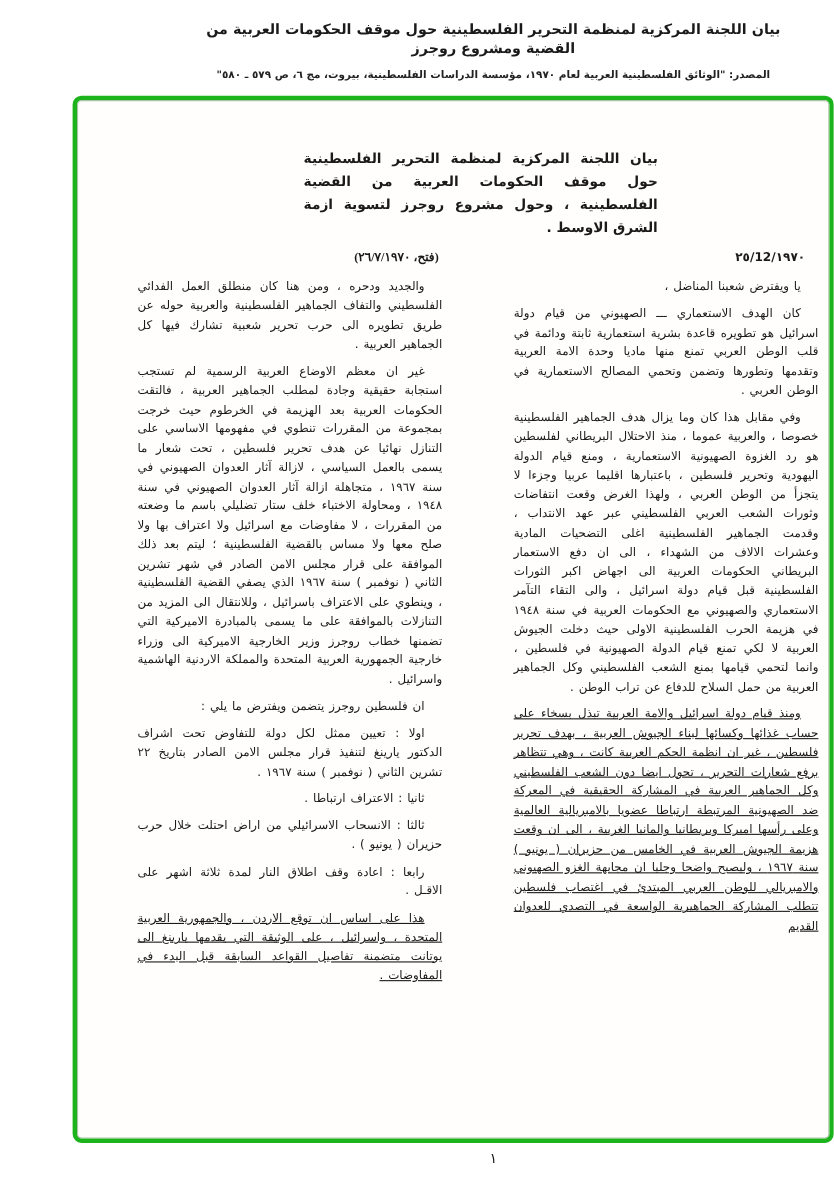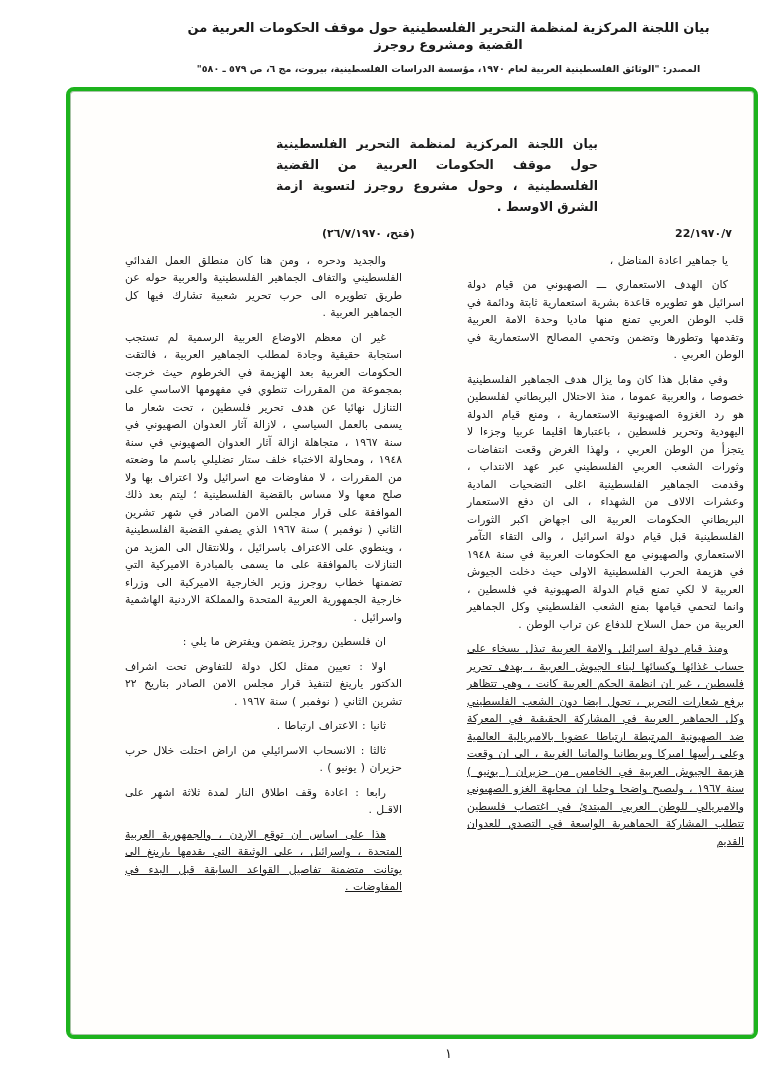--- a/index.html
+++ b/index.html
@@ -34,21 +34,21 @@
     width: 322px;
     margin: 0 146px 10px 0;
     text-align: justify;
   }
   .date-row {
     display: flex; justify-content: space-between; align-items: baseline;
     font-size: 11px; font-weight: 700;
     padding: 0 12px;
     margin-bottom: 12px;
   }
-  .date-left { margin-left: 230px; }
+  .date-left { margin-left: 230px; font-family: Liberation Serif, serif; }
 
   .columns { display: flex; gap: 20px; }
   .col { flex: 1 1 0; font-size: 10.8px; line-height: 17.5px; margin-left: 45px; }
   .para {
     margin: 0 0 7px;
     text-indent: 16px;
     text-align: justify;
     word-spacing: 1px;
   }
   .para:last-child { margin-bottom: 0; text-decoration: underline; }
@@ -64,28 +64,28 @@
     <div class="header-title">بيان اللجنة المركزية لمنظمة التحرير الفلسطينية حول موقف الحكومات العربية من القضية ومشروع روجرز</div>
     <div class="header-source">المصدر: "الوثائق الفلسطينية العربية لعام ١٩٧٠، مؤسسة الدراسات الفلسطينية، بيروت، مج ٦، ص ٥٧٩ ـ ٥٨٠"</div>
   </header>
 
   <div class="green-box">
     <div class="doc">
 
       <h1 class="doc-title">بيان اللجنة المركزية لمنظمة التحرير الفلسطينية حول موقف الحكومات العربية من القضية الفلسطينية ، وحول مشروع روجرز لتسوية ازمة الشرق الاوسط .</h1>
 
       <div class="date-row">
-        <span class="date-right">١٩٧٠/٧/22</span>
+        <span class="date-right">١٩٧٠/12/٢٥</span>
         <span class="date-left">(فتح، ٢٦/٧/١٩٧٠)</span>
       </div>
 
       <div class="columns">
 
         <section class="col">
-          <p class="para">يا جماهير اعادة المناضل ،</p>
+          <p class="para">يا ويفترض شعبنا المناضل ،</p>
           <p class="para">كان الهدف الاستعماري ـــ الصهيوني من قيام دولة اسرائيل هو تطويره قاعدة بشرية استعمارية ثابتة ودائمة في قلب الوطن العربي تمنع منها ماديا وحدة الامة العربية وتقدمها وتطورها وتضمن وتحمي المصالح الاستعمارية في الوطن العربي .</p>
           <p class="para">وفي مقابل هذا كان وما يزال هدف الجماهير الفلسطينية خصوصا ، والعربية عموما ، منذ الاحتلال البريطاني لفلسطين هو رد الغزوة الصهيونية الاستعمارية ، ومنع قيام الدولة اليهودية وتحرير فلسطين ، باعتبارها اقليما عربيا وجزءا لا يتجزأ من الوطن العربي ، ولهذا الغرض وقعت انتفاضات وثورات الشعب العربي الفلسطيني عبر عهد الانتداب ، وقدمت الجماهير الفلسطينية اغلى التضحيات المادية وعشرات الالاف من الشهداء ، الى ان دفع الاستعمار البريطاني الحكومات العربية الى اجهاض اكبر الثورات الفلسطينية قبل قيام دولة اسرائيل ، والى التقاء التآمر الاستعماري والصهيوني مع الحكومات العربية في سنة ١٩٤٨ في هزيمة الحرب الفلسطينية الاولى حيث دخلت الجيوش العربية لا لكي تمنع قيام الدولة الصهيونية في فلسطين ، وانما لتحمي قيامها بمنع الشعب الفلسطيني وكل الجماهير العربية من حمل السلاح للدفاع عن تراب الوطن .</p>
           <p class="para">ومنذ قيام دولة اسرائيل والامة العربية تبذل بسخاء على حساب غذائها وكسائها لبناء الجيوش العربية ، بهدف تحرير فلسطين ، غير ان انظمة الحكم العربية كانت ، وهي تتظاهر برفع شعارات التحرير ، تحول ايضا دون الشعب الفلسطيني وكل الجماهير العربية في المشاركة الحقيقية في المعركة ضد الصهيونية المرتبطة ارتباطا عضويا بالامبريالية العالمية وعلى رأسها اميركا وبريطانيا والمانيا الغربية ، الى ان وقعت هزيمة الجيوش العربية في الخامس من حزيران ( يونيو ) سنة ١٩٦٧ ، وليصبح واضحا وجليا ان مجابهة الغزو الصهيوني والامبريالي للوطن العربي المبتدئ في اغتصاب فلسطين تتطلب المشاركة الجماهيرية الواسعة في التصدي للعدوان القديم</p>
         </section>
 
         <section class="col">
           <p class="para">والجديد ودحره ، ومن هنا كان منطلق العمل الفدائي الفلسطيني والتفاف الجماهير الفلسطينية والعربية حوله عن طريق تطويره الى حرب تحرير شعبية تشارك فيها كل الجماهير العربية .</p>
           <p class="para">غير ان معظم الاوضاع العربية الرسمية لم تستجب استجابة حقيقية وجادة لمطلب الجماهير العربية ، فالتقت الحكومات العربية بعد الهزيمة في الخرطوم حيث خرجت بمجموعة من المقررات تنطوي في مفهومها الاساسي على التنازل نهائيا عن هدف تحرير فلسطين ، تحت شعار ما يسمى بالعمل السياسي ، لازالة آثار العدوان الصهيوني في سنة ١٩٦٧ ، متجاهلة ازالة آثار العدوان الصهيوني في سنة ١٩٤٨ ، ومحاولة الاختباء خلف ستار تضليلي باسم ما وضعته من المقررات ، لا مفاوضات مع اسرائيل ولا اعتراف بها ولا صلح معها ولا مساس بالقضية الفلسطينية ؛ ليتم بعد ذلك الموافقة على قرار مجلس الامن الصادر في شهر تشرين الثاني ( نوفمبر ) سنة ١٩٦٧ الذي يصفي القضية الفلسطينية ، وينطوي على الاعتراف باسرائيل ، وللانتقال الى المزيد من التنازلات بالموافقة على ما يسمى بالمبادرة الاميركية التي تضمنها خطاب روجرز وزير الخارجية الاميركية الى وزراء خارجية الجمهورية العربية المتحدة والمملكة الاردنية الهاشمية واسرائيل .</p>
           <p class="para">ان فلسطين روجرز يتضمن ويفترض ما يلي :</p>
           <p class="para">اولا : تعيين ممثل لكل دولة للتفاوض تحت اشراف الدكتور يارينغ لتنفيذ قرار مجلس الامن الصادر بتاريخ ٢٢ تشرين الثاني ( نوفمبر ) سنة ١٩٦٧ .</p>

